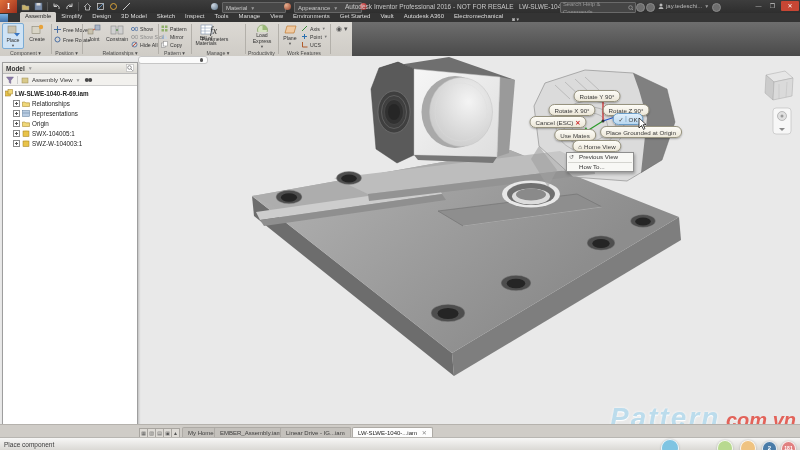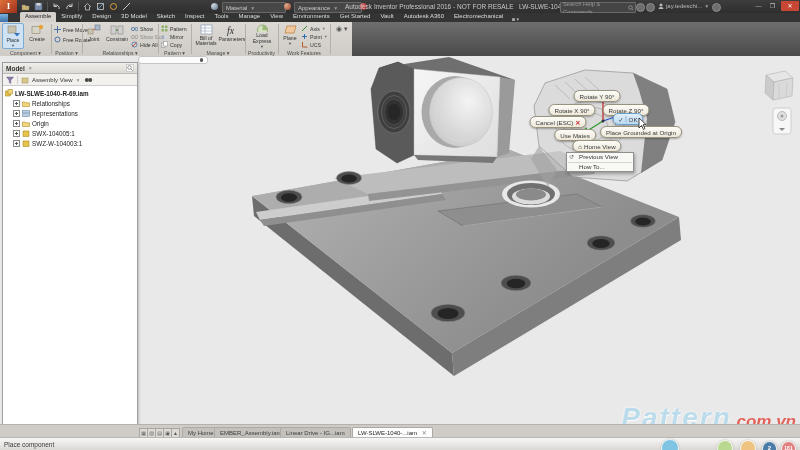--- a/index.html
+++ b/index.html
@@ -69,21 +69,21 @@
   .tb-mini{position:absolute;top:3px;width:7px;height:8px;background:#dedbd6;border:1px solid #a8a5a0;
            font-size:5px;color:#555;text-align:center;line-height:8px;}
   .statusbar{position:absolute;left:0;top:437px;width:800px;height:13px;
              background:linear-gradient(#f7f7f6,#d8d6d2);border-top:1px solid #b8b6b2;}
   .status-msg{position:absolute;left:4px;top:3px;font-size:6.5px;color:#3a3a3a;}
   .soc{position:absolute;border-radius:50%;color:#fff;text-align:center;font-weight:bold;
        border:1.5px solid rgba(255,255,255,.85);box-shadow:0 0 2px rgba(0,0,0,.25);}
   
   .watermark{position:absolute;right:4px;top:402px;font-style:italic;font-weight:bold;white-space:nowrap;letter-spacing:2px;}
   .wm-main{font-size:28px;color:#bcdcec;text-shadow:0 1px 0 #fff,0 0 3px rgba(255,255,255,.9);}
-  .wm-suffix{font-size:17px;color:#e2635a;letter-spacing:0;text-shadow:0 1px 0 rgba(255,255,255,.7);font-style:italic;}
+  .wm-suffix{font-size:20px;color:#e2635a;letter-spacing:0;text-shadow:0 1px 0 rgba(255,255,255,.7);font-style:italic;}
   
   .mm-pill{position:absolute;transform:translate(-50%,-50%);background:linear-gradient(#fdfcf7,#ece7d8);
            border:1px solid #97937f;border-radius:7px;font-size:6.2px;color:#3a3a3a;
            padding:1.5px 5px;white-space:nowrap;box-shadow:0 1px 2px rgba(0,0,0,.3);display:flex;gap:2px;align-items:center;}
   .mm-pill .red-x{color:#cc2222;font-weight:bold;}
   .mm-ok{background:linear-gradient(#e2f0fb,#b9d8f0);border-color:#6b9ec9;}
   .mm-menu{position:absolute;left:566px;top:152px;width:66px;background:#f8f8f5;border:1px solid #8f8f8f;
            box-shadow:1px 2px 3px rgba(0,0,0,.3);font-size:6.2px;color:#333;}
   .mm-menu .row{height:8.5px;line-height:8.5px;padding-left:12px;position:relative;white-space:nowrap;}
   .mm-menu .row .mi{position:absolute;left:2px;top:0;font-size:6px;color:#666;}
@@ -452,21 +452,21 @@
 
       <div class="rbtn-lg" style="left:193px;width:26px;">
         <svg width="13" height="11">
             <rect x="1" y="1" width="11" height="9" fill="#fff" stroke="#7a8ca8" stroke-width="0.6"></rect>
             <line x1="1" y1="4" x2="12" y2="4" stroke="#7a8ca8" stroke-width="0.5"></line>
             <line x1="1" y1="7" x2="12" y2="7" stroke="#7a8ca8" stroke-width="0.5"></line>
             <line x1="5" y1="1" x2="5" y2="10" stroke="#7a8ca8" stroke-width="0.5"></line>
           </svg>
         <span class="lbl">Bill of Materials</span>
       </div>
-      <div class="rbtn-lg" style="left:220px;width:24px;">
+      <div class="rbtn-lg" style="left:203px;width:24px;">
         <svg width="14" height="12">
             <text x="2" y="10" font-size="10" font-style="italic" fill="#333" font-family="Liberation Serif,serif">fx</text>
           </svg>
         <span class="lbl">Parameters</span>
       </div>
       <div class="grp-label" style="left:191px;width:54px;">Manage ▾</div>
       <div class="rsep" style="left:245px;"></div>
 
       <div class="rbtn-lg" style="left:248px;width:28px;">
         <svg width="13" height="12">

